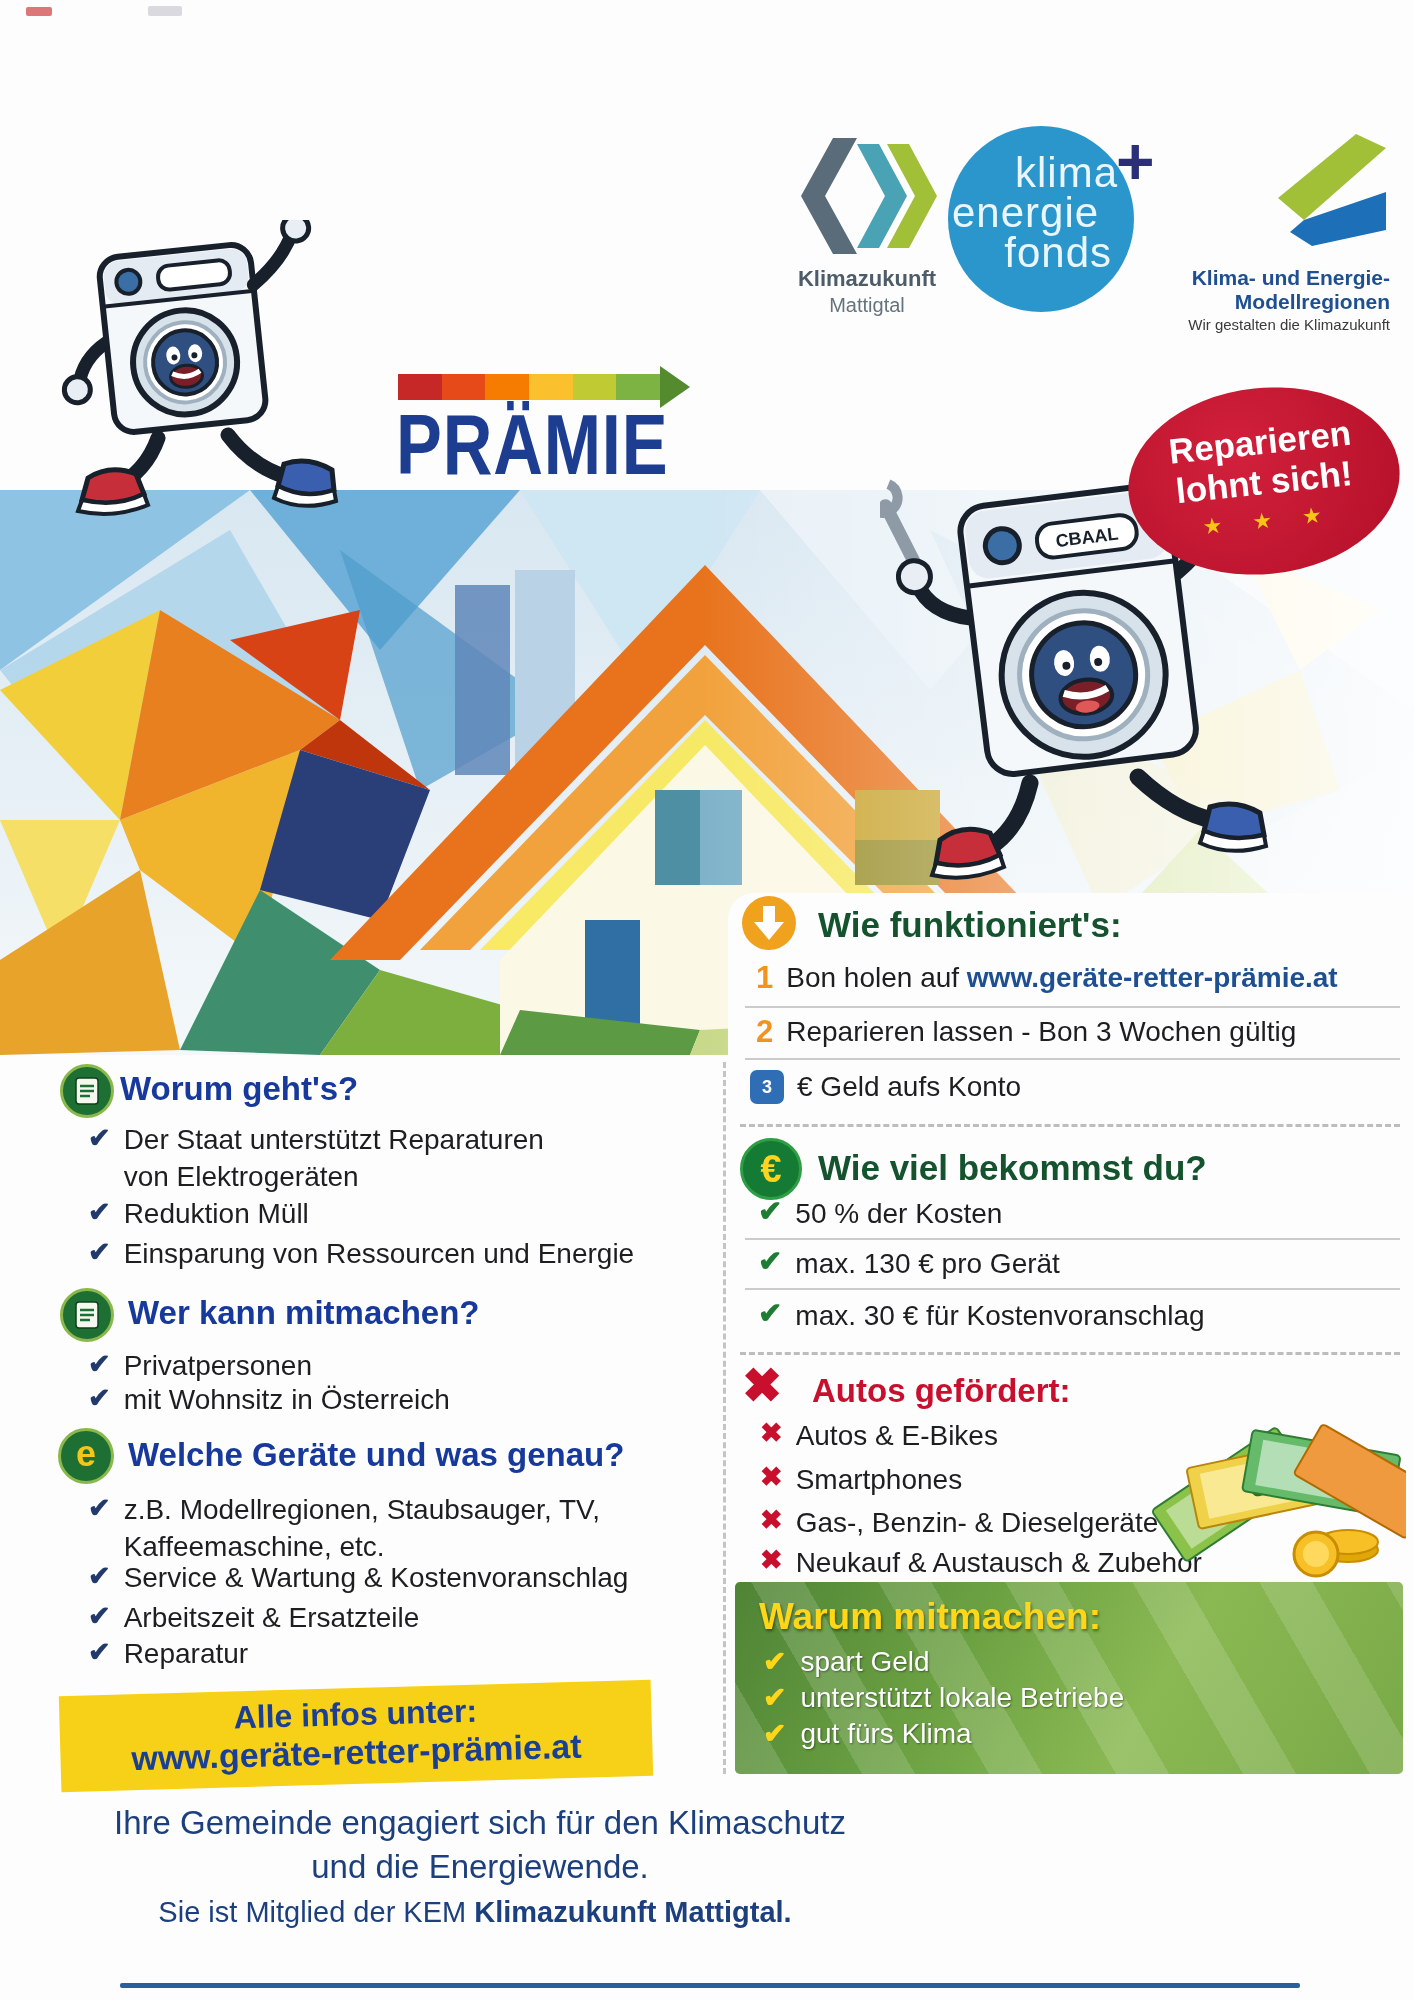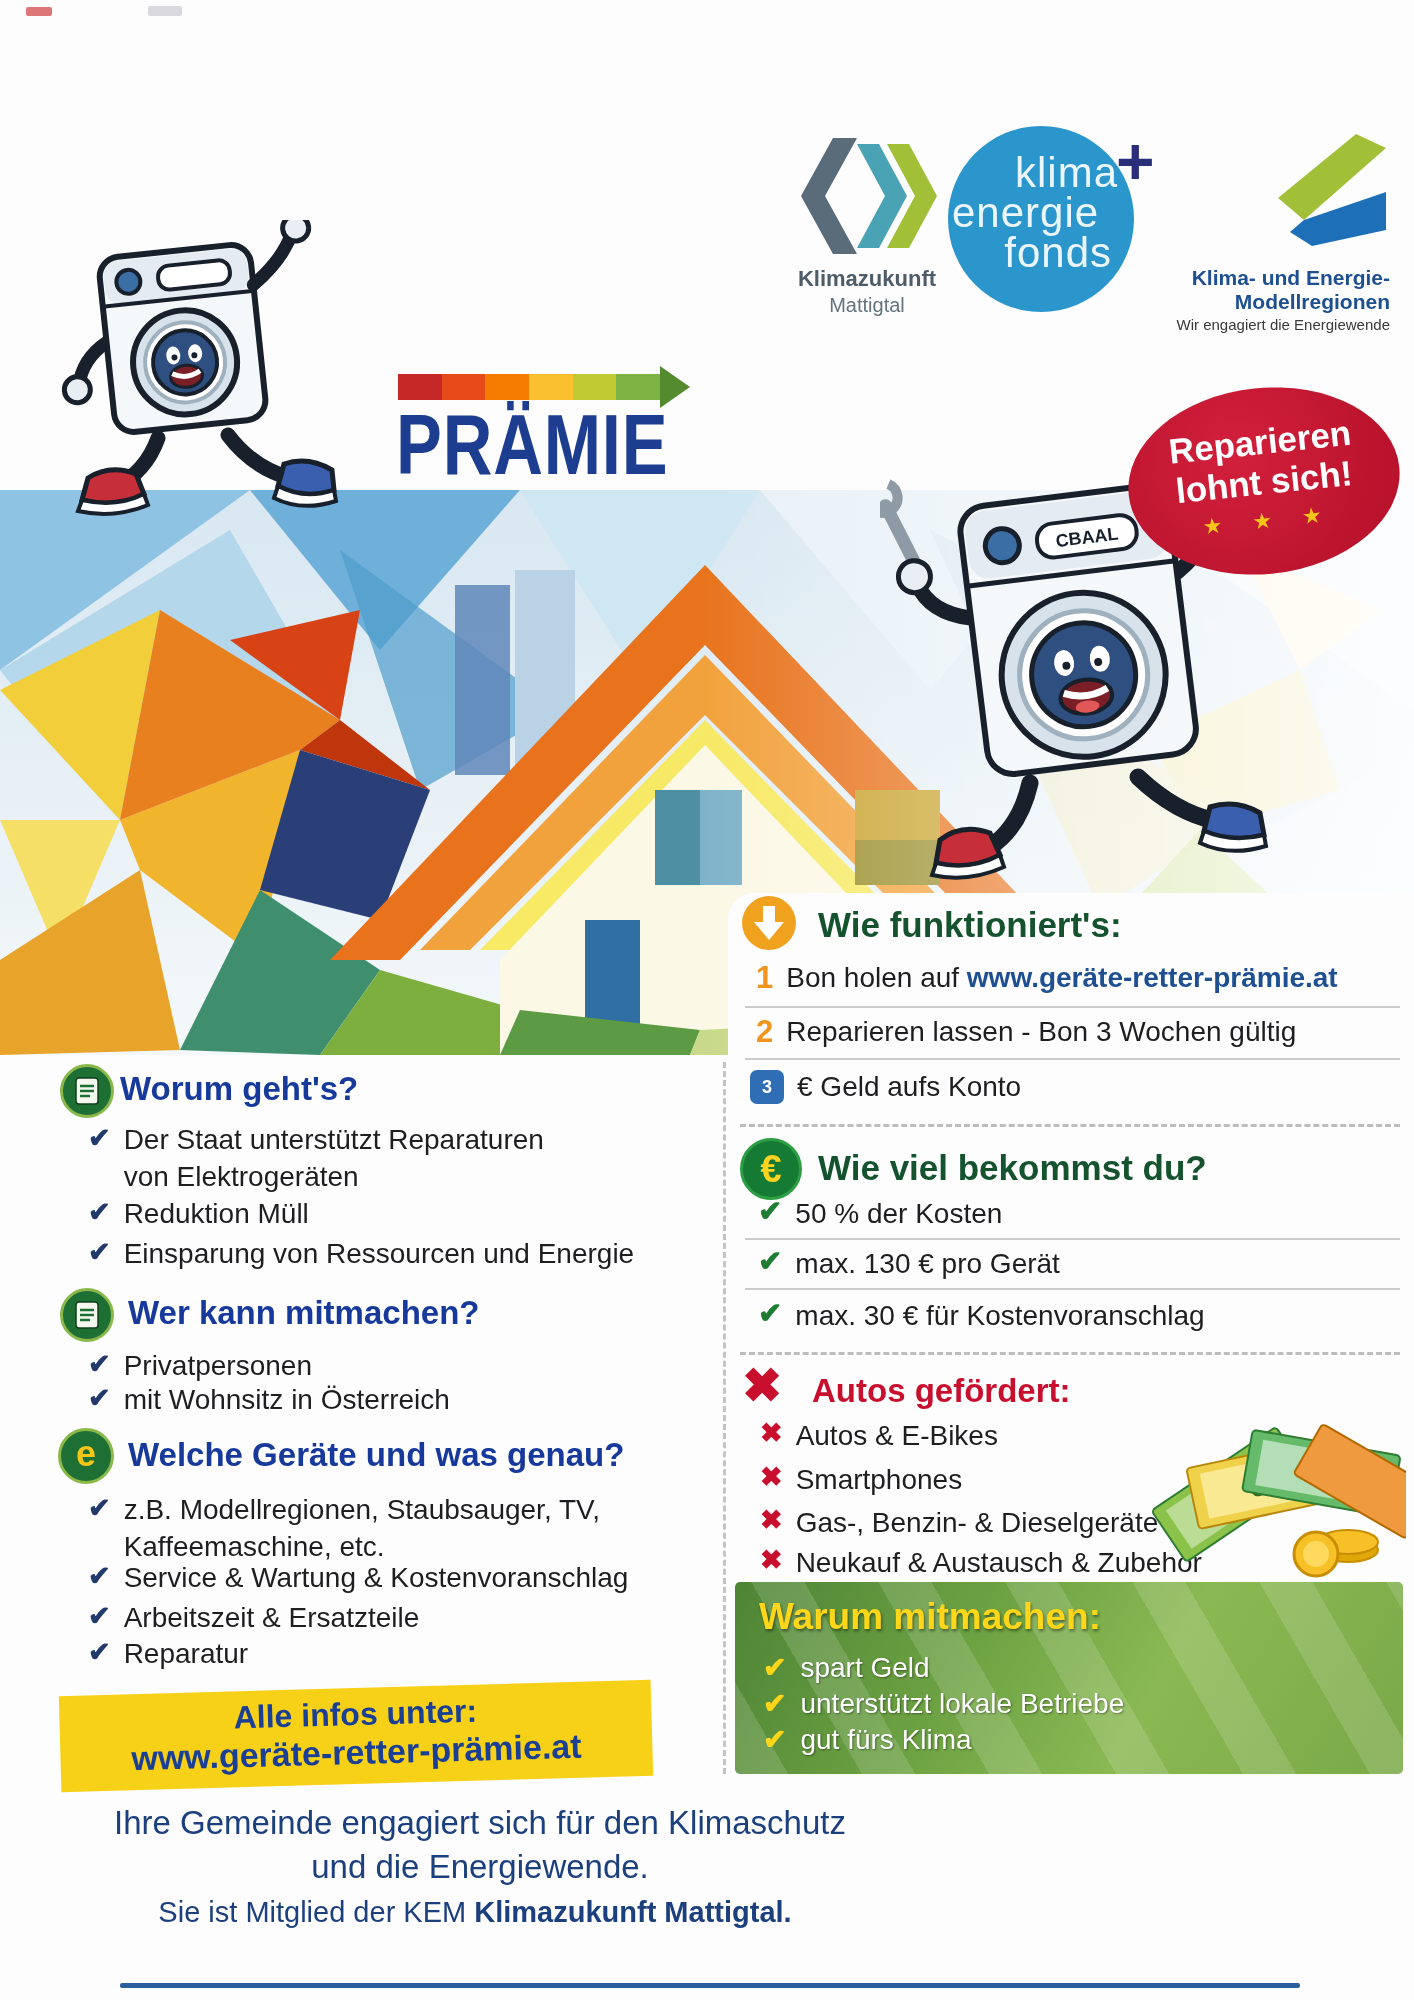--- a/index.html
+++ b/index.html
@@ -33,21 +33,21 @@
   .badge{position:absolute;left:1128px;top:388px;width:272px;height:186px;border-radius:50%;
          background:radial-gradient(circle at 40% 35%, #d2203c, #b30f28);transform:rotate(-6deg);
          color:#fff;text-align:center;z-index:6;}
   .badge .b1{margin-top:34px;font-size:35px;font-weight:700;}
   .badge .b2{font-size:35px;font-weight:700;}
   .badge .st{margin-top:6px;color:#f5c518;font-size:22px;letter-spacing:12px;}
   .why-box{position:absolute;left:735px;top:1582px;width:668px;height:192px;border-radius:5px;z-index:3;
            background:linear-gradient(120deg,#4e8435 0%,#6da243 35%,#8ab953 62%,#79a847 100%);overflow:hidden;}
   .why-box:before{content:"";position:absolute;inset:0;
            background:repeating-linear-gradient(60deg,rgba(255,255,255,.14) 0 46px,rgba(255,255,255,0) 46px 110px);}
-  .why-title{position:relative;margin:14px 0 14px 24px;font-size:37px;font-weight:700;color:#ffd718;
+  .why-title{position:relative;margin:14px 0 8px 24px;font-size:37px;font-weight:700;color:#ffd718;
              text-shadow:1px 2px 3px rgba(0,0,0,.45);}
   .why-row{position:relative;display:flex;gap:14px;margin:4px 0 0 28px;align-items:center;}
   .why-txt{color:#fff;font-size:28px;text-shadow:1px 1px 2px rgba(0,0,0,.4);}
   .banner{position:absolute;left:60px;top:1688px;width:592px;height:96px;background:#f7d117;
           transform:rotate(-1.6deg);text-align:center;z-index:3;}
   .banner .l1{margin-top:8px;font-size:32px;font-weight:700;color:#1b3f94;}
   .banner .l2{font-size:34px;font-weight:700;color:#1b3f94;}
   .foot{color:#1c3f7d;text-align:center;}
   .card{position:absolute;left:728px;top:893px;width:686px;height:170px;background:#fdfdfe;
         border-top-left-radius:26px;z-index:2;}
@@ -118,21 +118,21 @@
     <span class="fonds-word" style="right:22px;top:106px;">fonds</span>
   </div>
   <div class="abs" style="left:1116px;top:128px;font-size:66px;font-weight:700;color:#2b2e78;line-height:1;">+</div>
 
   <svg class="abs" style="left:1268px;top:134px;" width="118" height="128" viewBox="0 0 118 128">
     <polygon points="88,0 118,14 36,86 10,64" fill="#a2c037"></polygon>
     <polygon points="36,86 118,58 118,96 44,112 22,98" fill="#1d6fb8"></polygon>
   </svg>
   <div class="abs kem-line" style="left:1140px;top:266px;width:250px;">Klima- und Energie-</div>
   <div class="abs kem-line" style="left:1140px;top:290px;width:250px;">Modellregionen</div>
-  <div class="abs kem-tag" style="left:1140px;top:316px;width:250px;">Wir engagiert die Energiewende</div>
+  <div class="abs kem-tag" style="left:1140px;top:316px;width:250px;">Wir gestalten die Klimazukunft</div>
 
   <svg class="abs" style="left:0;top:490px;" width="1414" height="565" viewBox="0 0 1414 565">
     <defs>
       <linearGradient id="bgG" x1="0" y1="0" x2="0" y2="1">
         <stop offset="0" stop-color="#d8e7f1"></stop>
           <stop offset="1" stop-color="#f4f8fa"></stop>
       </linearGradient>
       <linearGradient id="fadeW" x1="0" y1="0" x2="1" y2="0">
         <stop offset="0" stop-color="#ffffff" stop-opacity="0"></stop>
           <stop offset="1" stop-color="#ffffff" stop-opacity="0.85"></stop>

